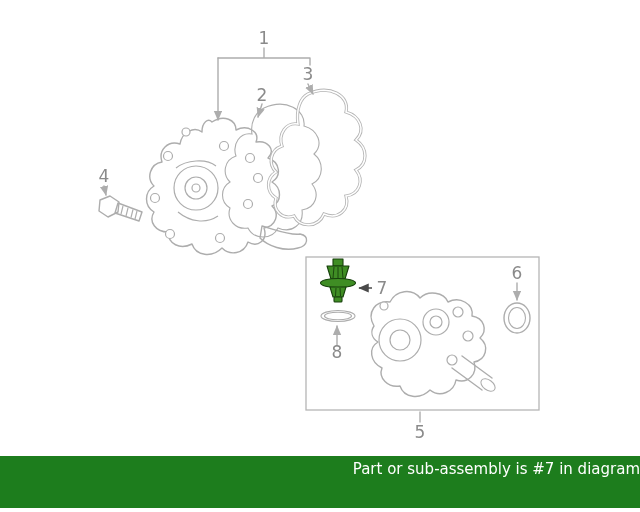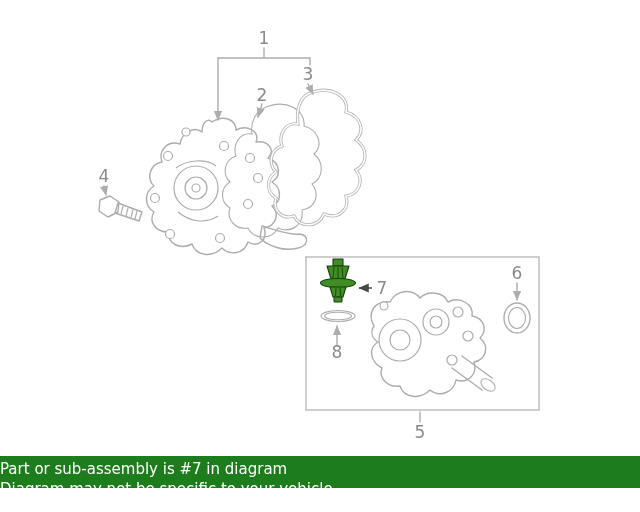--- a/index.html
+++ b/index.html
@@ -14,22 +14,22 @@
   .hole { stroke:#adadad; stroke-width:1.2; fill:#ffffff; }
   .dblo { stroke:#b5b5b5; stroke-width:3.2; fill:none; }
   .dbli { stroke:#ffffff; stroke-width:1.5; fill:none; }
   .box  { stroke:#b5b5b5; stroke-width:1.3; fill:none; }
   .callout { fill:#8a8a8a; font-size:17px; font-family:"DejaVu Sans", sans-serif; text-anchor:middle; }
   .green { fill:#3f8d24; stroke:#16400b; stroke-width:1.1; stroke-linejoin:round; }
   .greenline { stroke:#16400b; stroke-width:0.9; fill:none; }
   .darkarrow { stroke:#4a4a4a; stroke-width:1.5; fill:none; }
   
   .banner {
-    position:absolute; left:0; top:456px; width:640px; height:32px;
-    background:#1d7d1d; color:#ffffff; text-align:left;
+    position:absolute; left:0; top:456px; width:640px; height:52px;
+    background:#1d7d1d; color:#ffffff; text-align:right;
     box-sizing:border-box; padding-top:3px;
   }
   .banner span { display:block; font-size:15px; line-height:20px; }
 </style>
 </head>
 <body>
 
 <div class="canvas">
 
   <svg class="diagram-svg" width="640" height="456" viewBox="0 0 640 456">
@@ -158,16 +158,15 @@
     <text class="callout" x="308" y="80">3</text>
     <text class="callout" x="104" y="182">4</text>
     <text class="callout" x="420" y="438">5</text>
     <text class="callout" x="517" y="279">6</text>
     <text class="callout" x="382" y="294">7</text>
     <text class="callout" x="337" y="358">8</text>
   </svg>
 
   <div class="banner">
     <span>Part or sub-assembly is #7 in diagram</span>
-    <span>Diagram may not be specific to your vehicle</span>
   </div>
 
 </div>
 
 </body></html>

